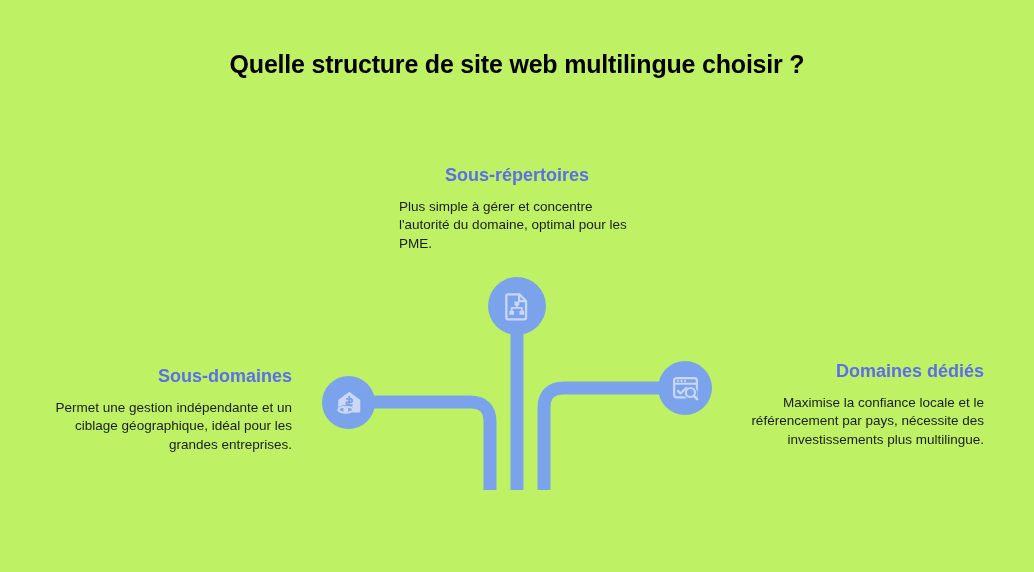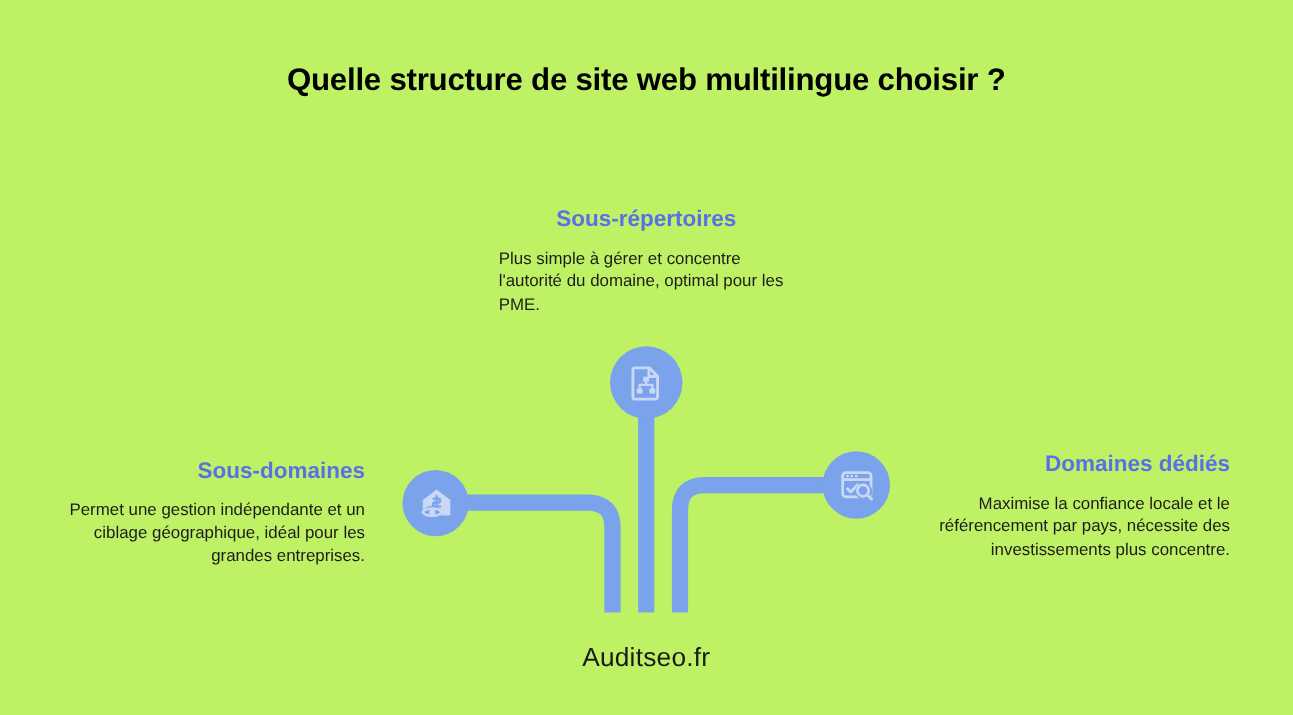--- a/index.html
+++ b/index.html
@@ -181,18 +181,17 @@
     <div class="block-body">Plus simple à gérer et concentre l'autorité du domaine, optimal pour les PME.</div>
   </div>
 
   <div id="block-left">
     <div class="block-heading">Sous-domaines</div>
     <div class="block-body">Permet une gestion indépendante et un ciblage géographique, idéal pour les grandes entreprises.</div>
   </div>
 
   <div id="block-right">
     <div class="block-heading">Domaines dédiés</div>
-    <div class="block-body">Maximise la confiance locale et le référencement par pays, nécessite des investissements plus concentre.</div>
+    <div class="block-body">Maximise la confiance locale et le référencement par pays, nécessite des investissements plus multilingue.</div>
   </div>
 
-  <div class="footer">Auditseo.fr</div>
 
 </div>
 
 </body></html>

